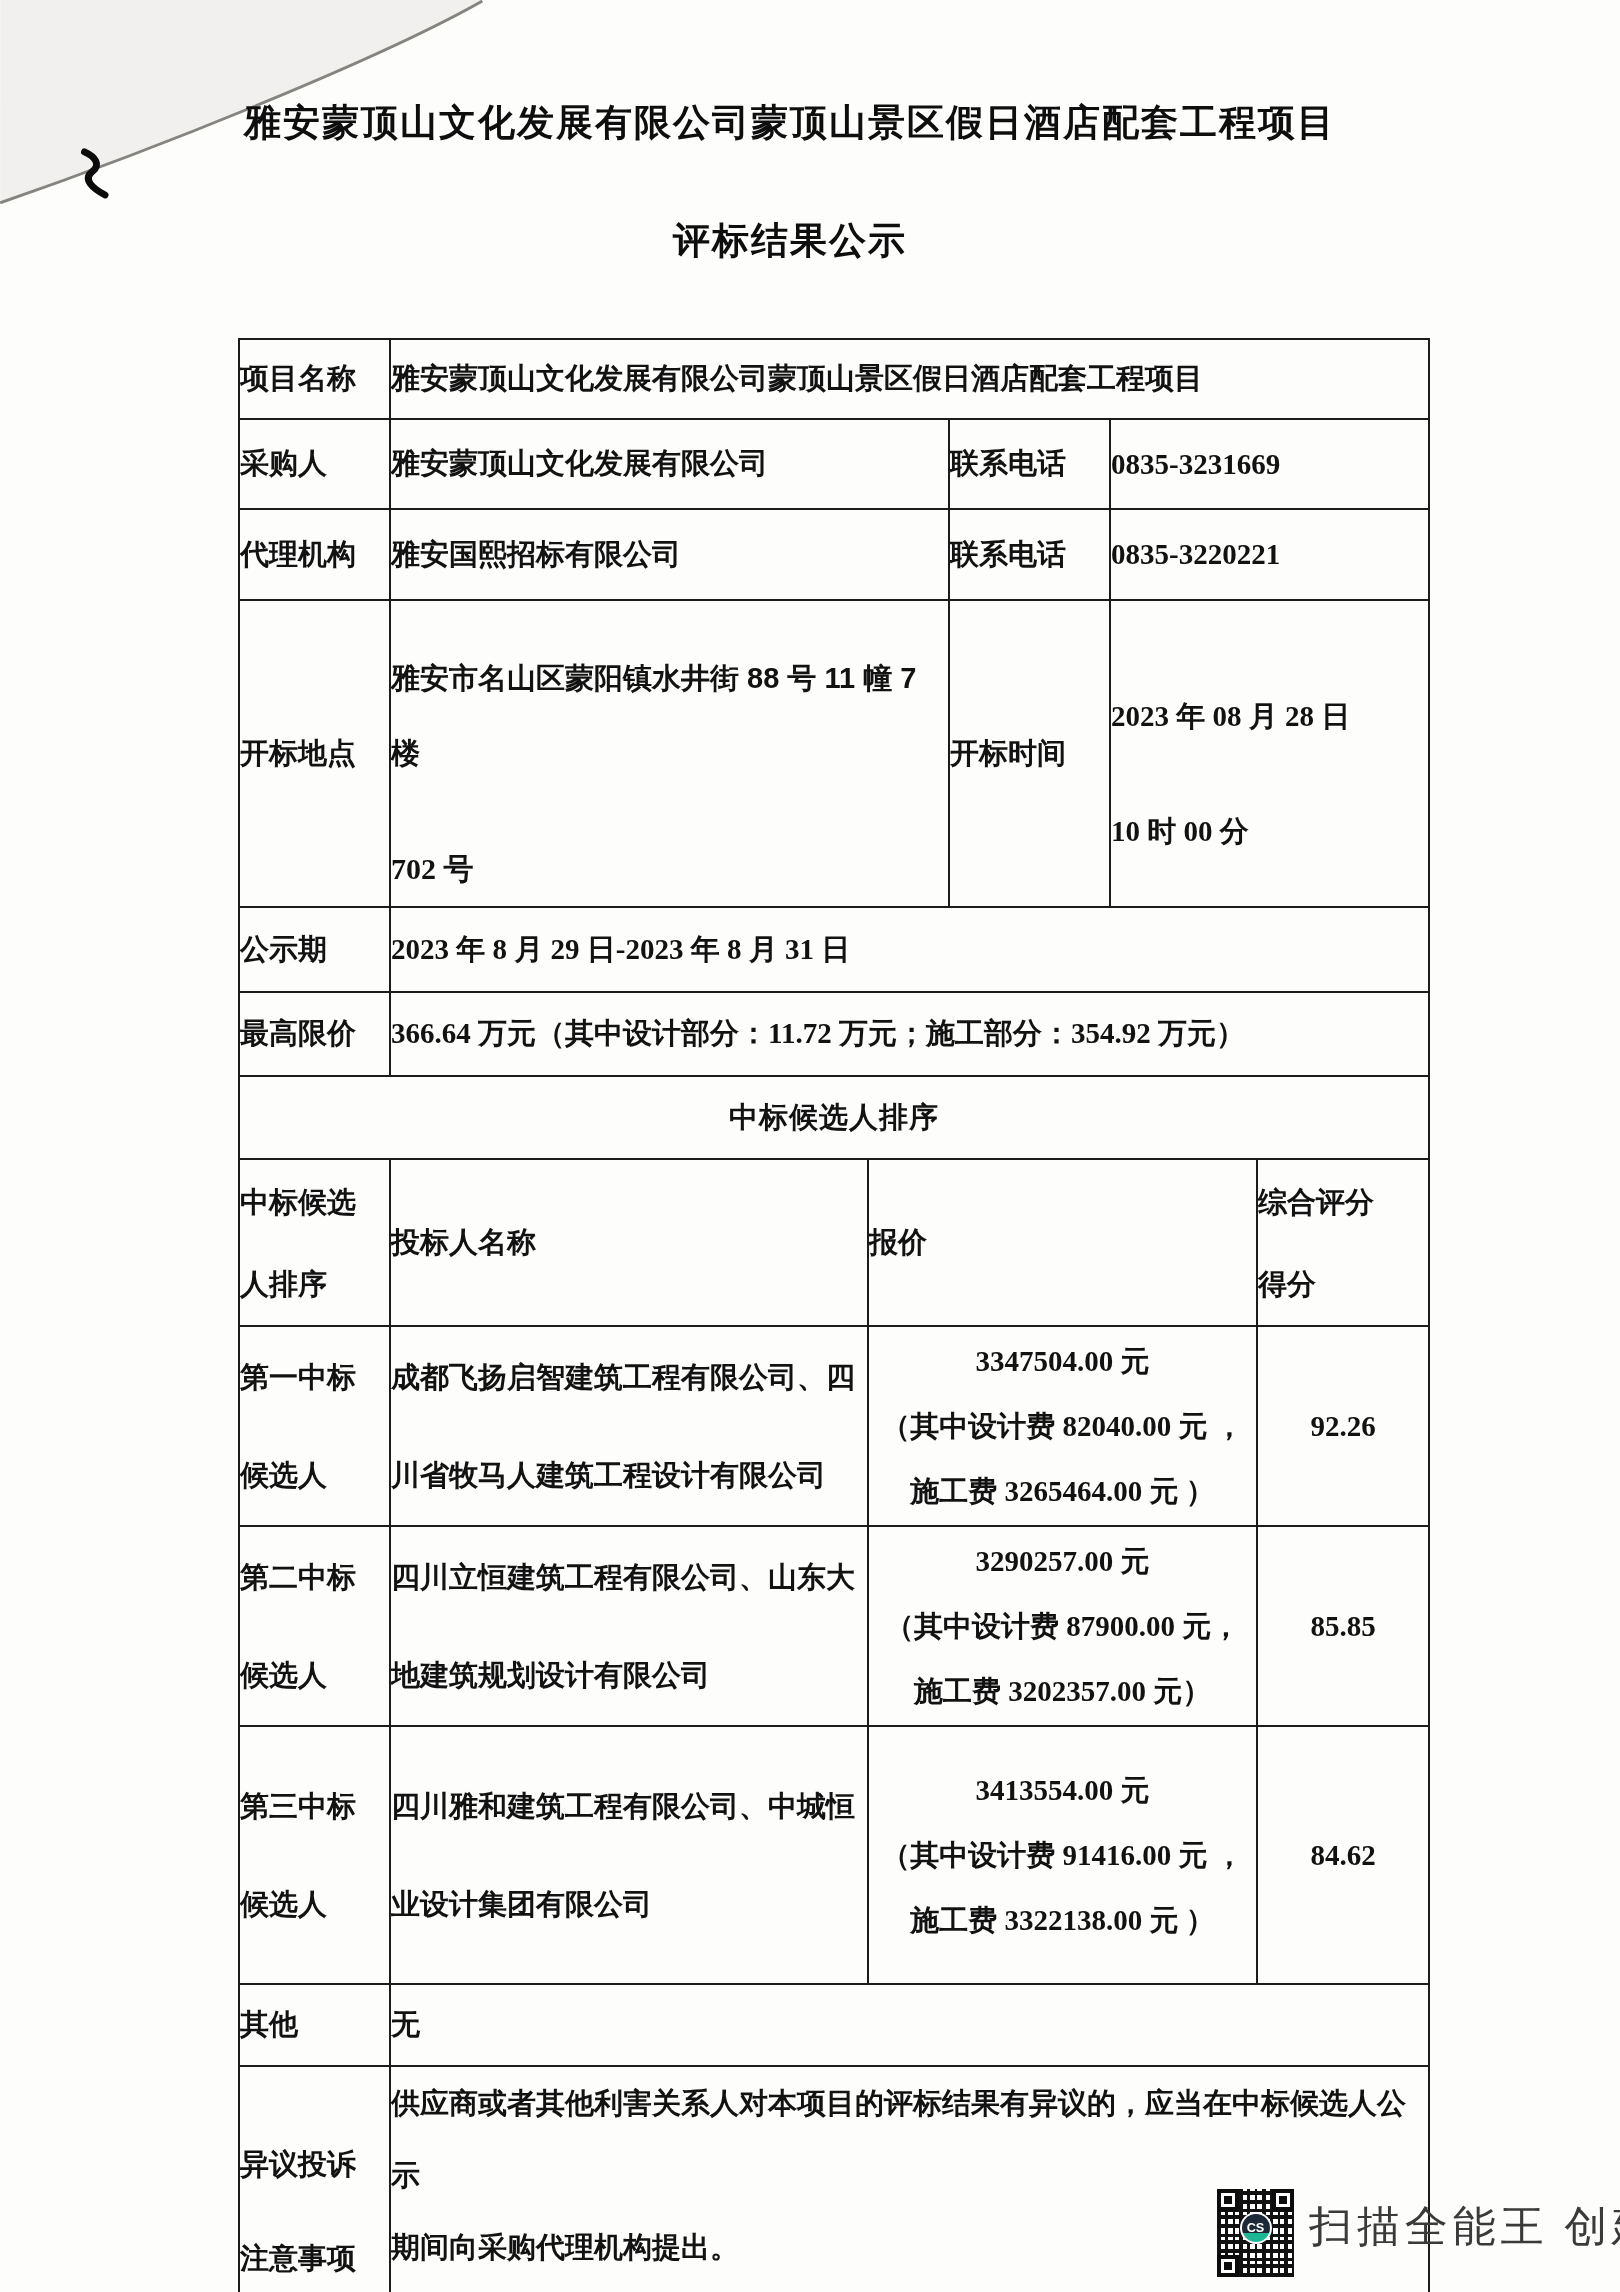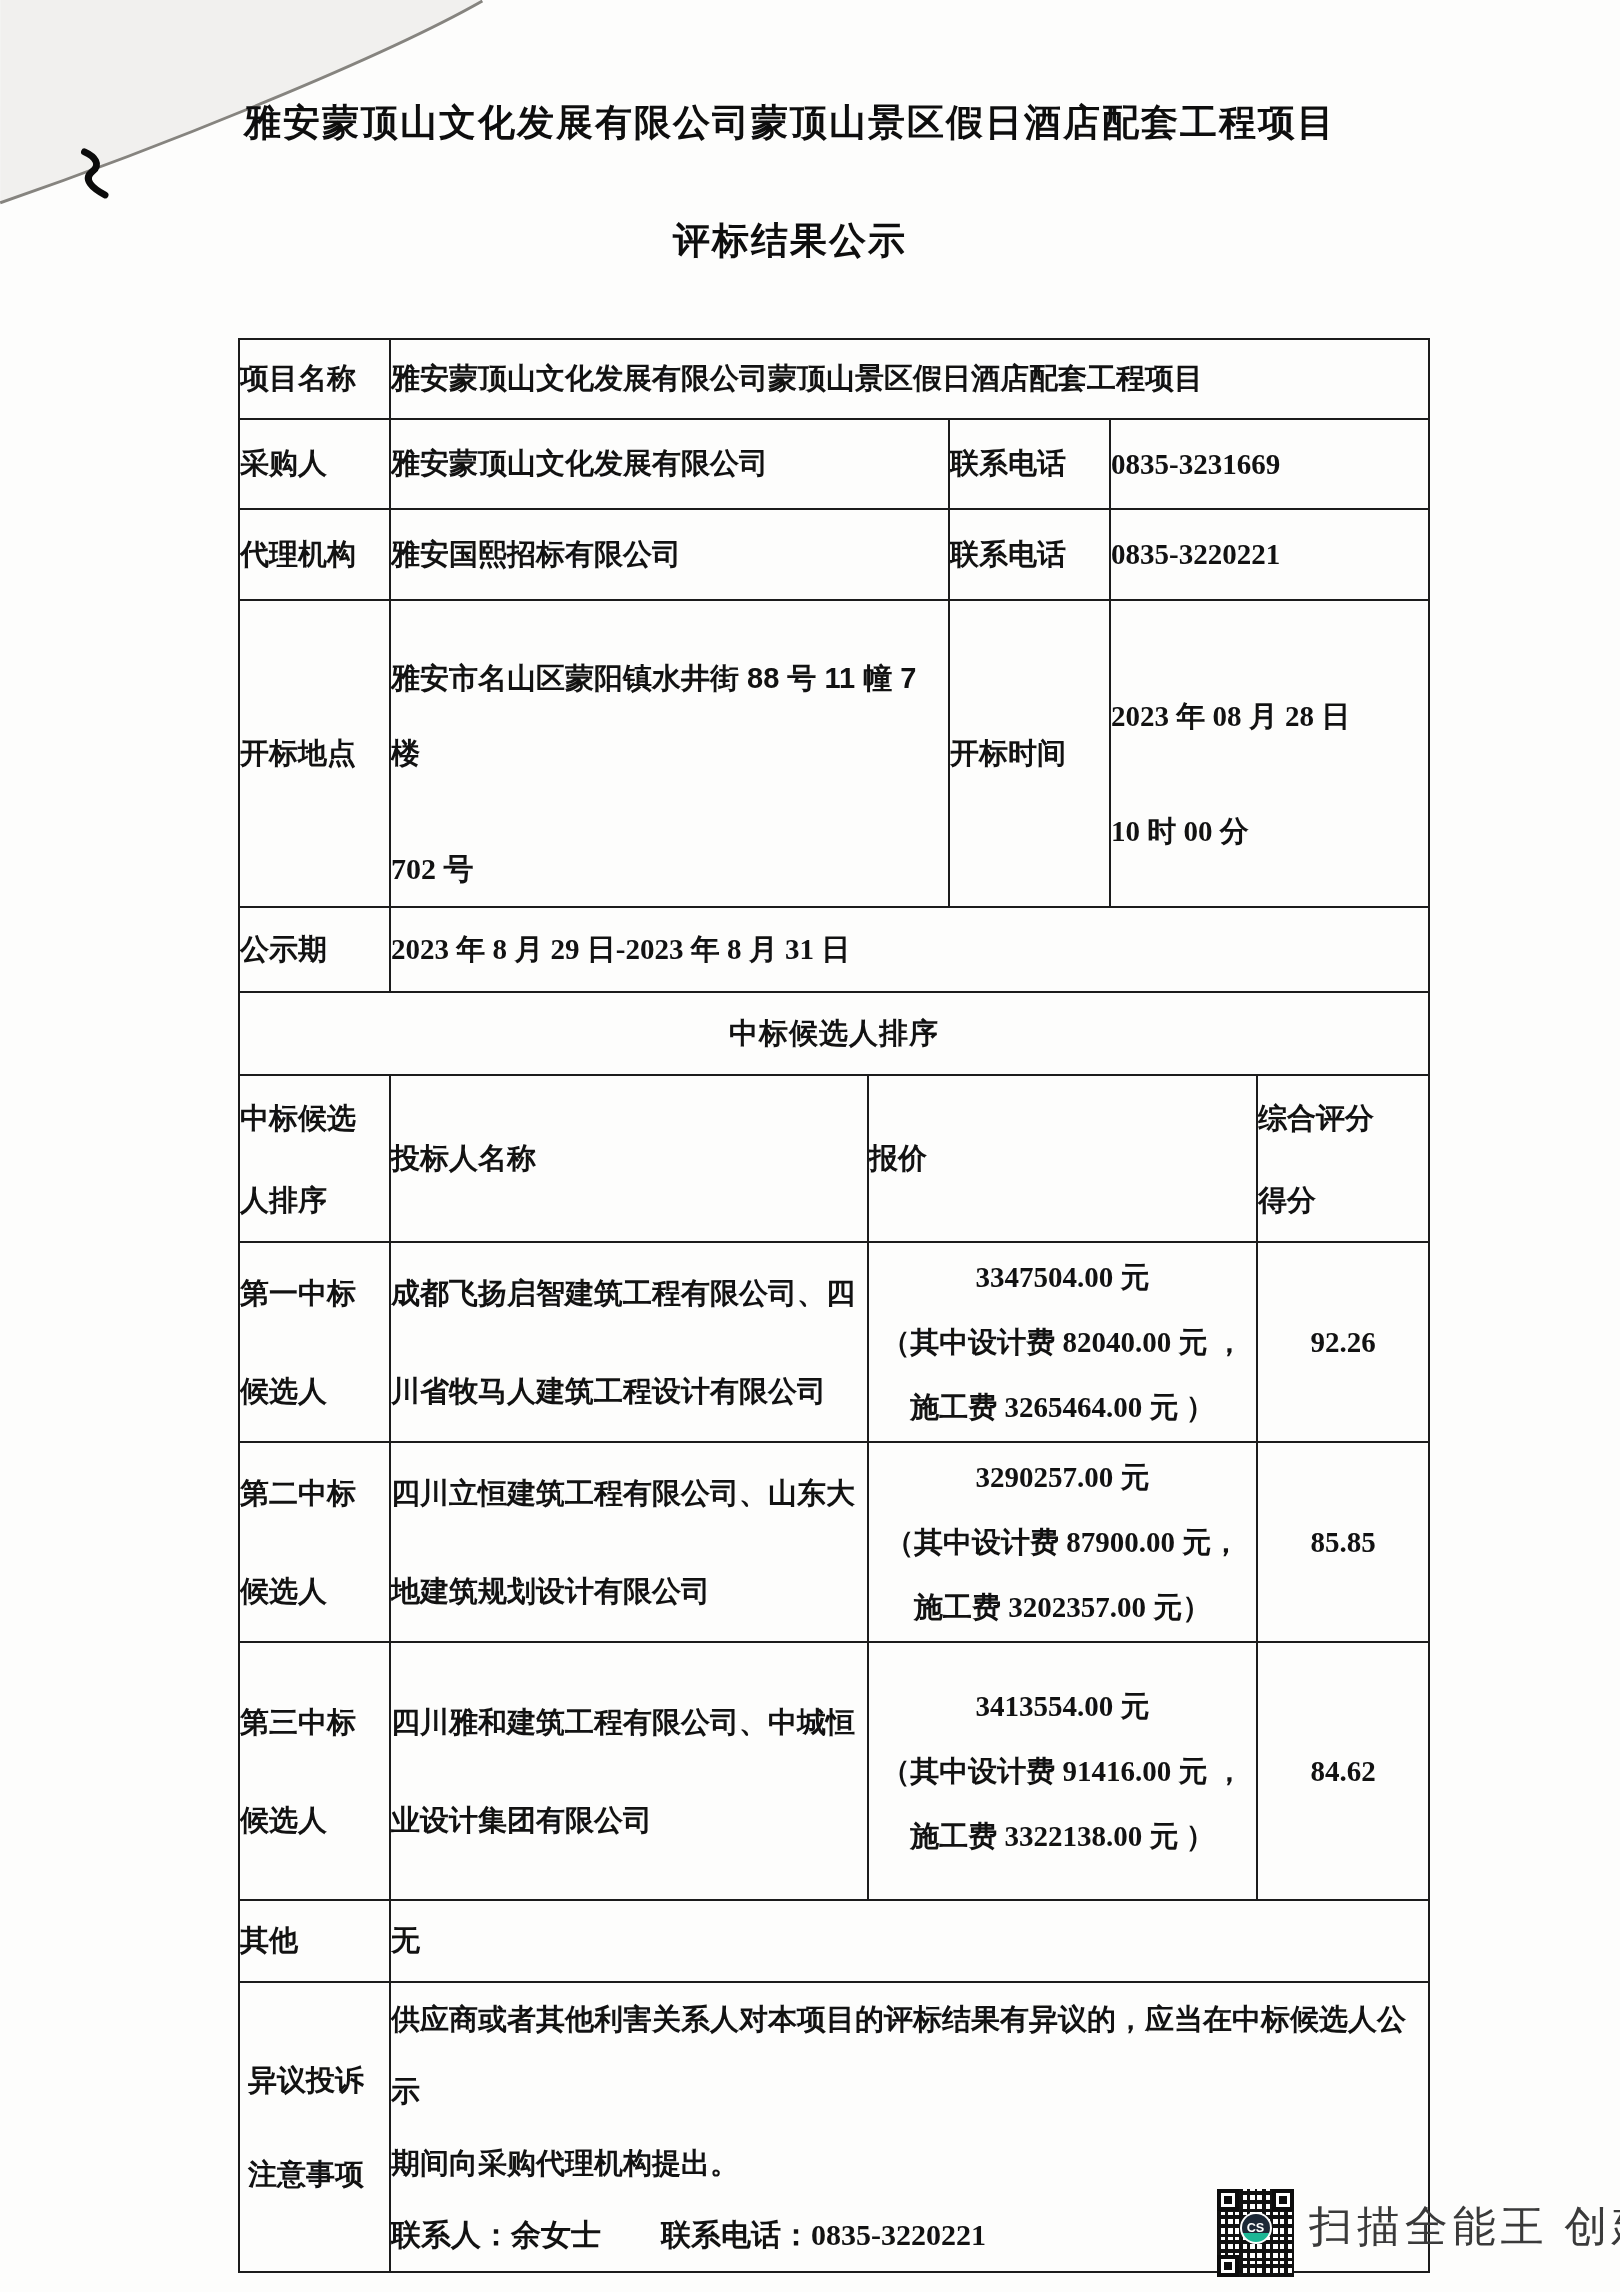--- a/index.html
+++ b/index.html
@@ -35,21 +35,21 @@
   .lab{padding-left:15.7px;}
   .val{padding-left:16.7px;}
   .sec{text-align:center;font-size:29px;letter-spacing:1px;}
   .hdr2 div{line-height:82px;}
   .hdr-c{}
   .two div{line-height:98px;}
   .loc2 div{line-height:75px;margin-top:40px;}
   .price{text-align:center;}
   .price div{line-height:65px;}
   .score{vertical-align:top;text-align:center;padding-top:29px;}
-  .obj-lab div{line-height:94px;padding-left:8px;}
+  .obj-lab div{line-height:94px;}
   .obj-val div{line-height:72px;}
 
   
   tr.r1{height:80px;} tr.r2{height:90px;} tr.r3{height:91px;}
   tr.r4{height:150px;} tr.r5{height:85px;} tr.r6{height:84px;}
   tr.r7{height:83px;} tr.r8{height:167px;margin-left:8px;}
   tr.r9{height:200px;} tr.r10{height:200px;} tr.r11{height:258px;}
   tr.r12{height:82px;} tr.r13{height:219px;}
 
   
@@ -136,20 +136,24 @@
         <div>2023 年 08 月 28 日</div>
         <div>10 时 00 分</div>
       </td>
     </tr>
 
     <tr class="r5">
       <td class="lab">公示期</td>
       <td class="val num" colspan="5">2023 年 8 月 29 日-2023 年 8 月 31 日</td>
     </tr>
 
+    <tr class="r6">
+      <td class="lab">最高限价</td>
+      <td class="val num" colspan="5">366.64 万元（其中设计部分：11.72 万元；施工部分：354.92 万元）</td>
+    </tr>
 
     <tr class="r7">
       <td class="sec" colspan="6">中标候选人排序</td>
     </tr>
 
     <tr class="r8">
       <td class="lab hdr2">
         <div>中标候选</div>
         <div>人排序</div>
       </td>

